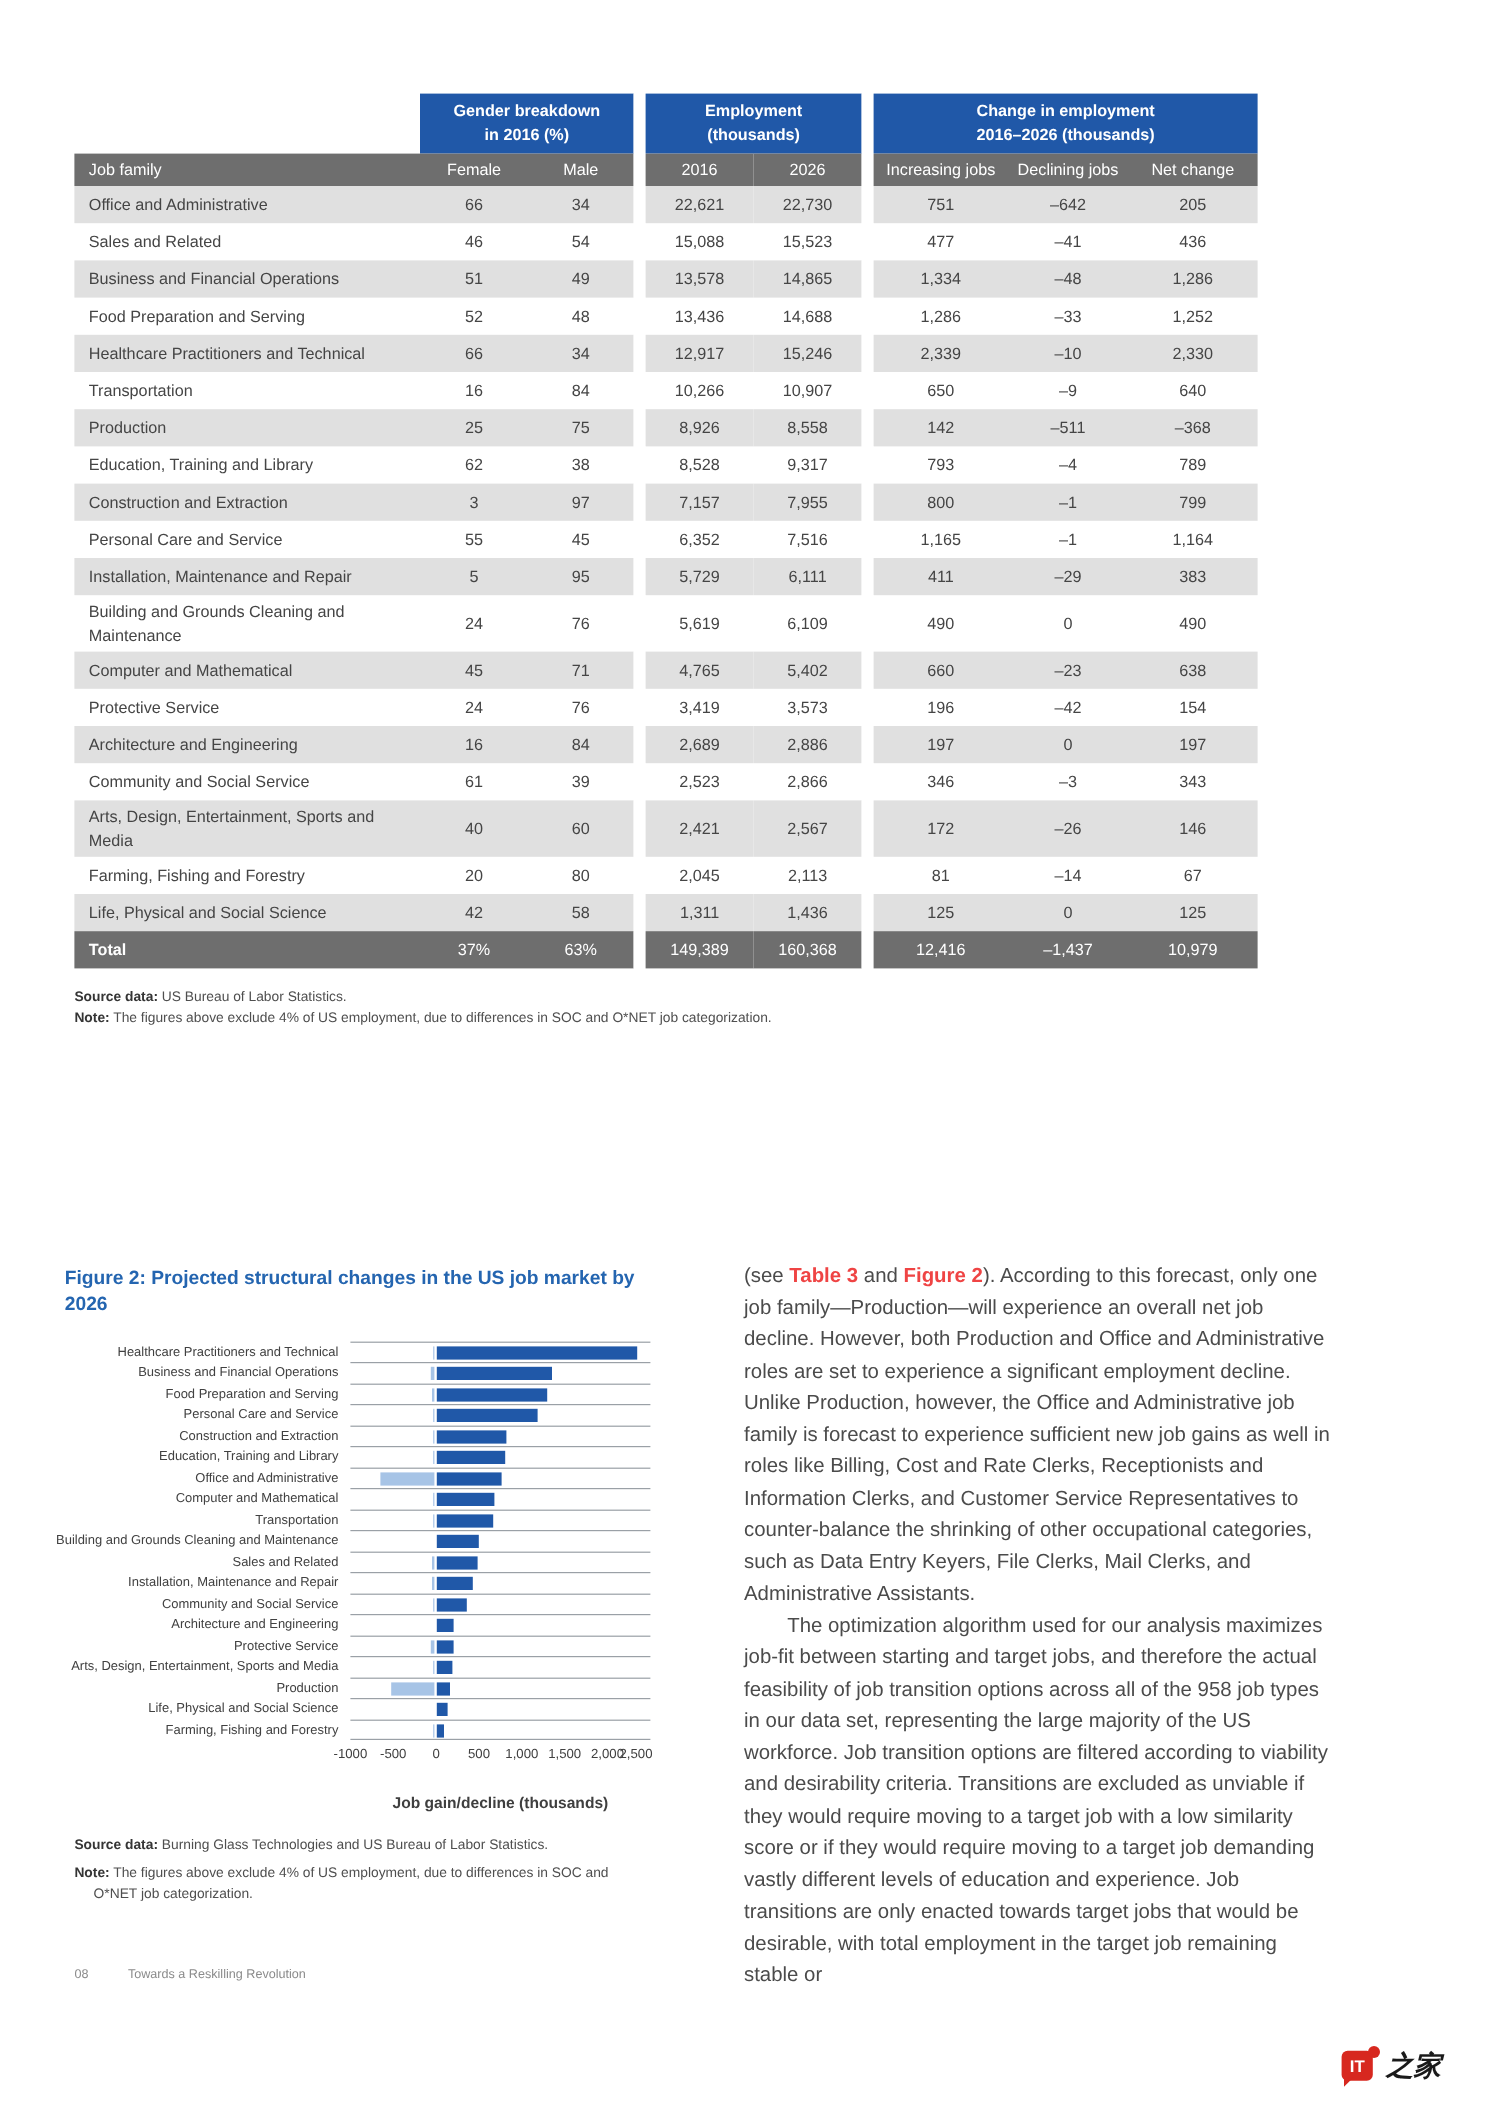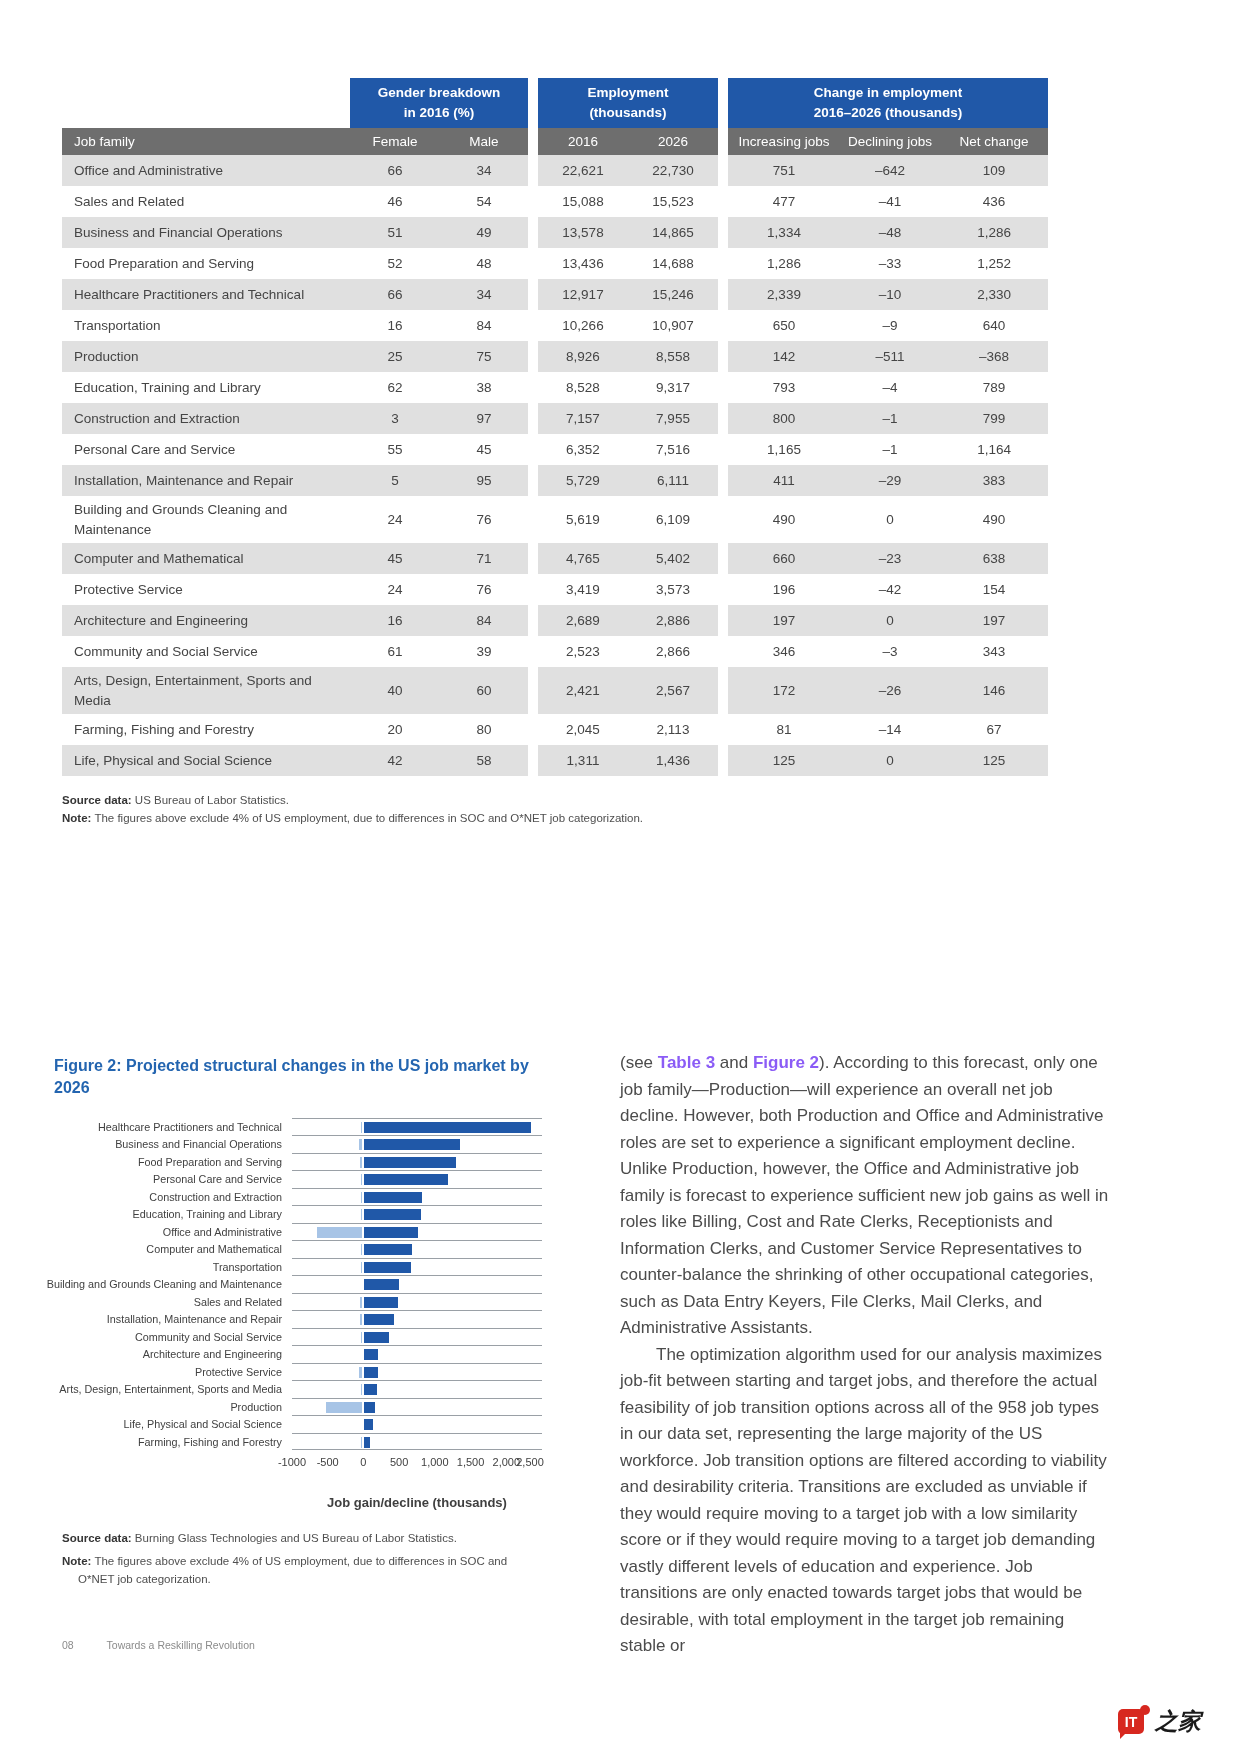--- a/index.html
+++ b/index.html
@@ -60,21 +60,21 @@
                 font-weight:700; color:#3f3f3f; margin-top:24px; }
   .fig-notes { margin-left:22px; margin-top:20px; width:480px; font-size:11.5px;
                color:#4f4f4f; line-height:1.55; }
   .fig-notes p { margin-bottom:5px; padding-left:16px; text-indent:-16px; }
   .fig-notes b { color:#353535; }
 
   
   .body-col { position:absolute; left:620px; top:1050px; width:492px;
               font-size:17px; line-height:26.5px; color:#4b4b4b; }
   .body-col p.indent { text-indent:36px; }
-  .body-col b { color:#8b5cf6; }
+  .body-col b { color:#ef4444; }
 
   
   .page-footer { position:absolute; left:62px; top:1639px; font-size:10.5px;
                  color:#8b8b8b; }
   .page-footer .doc-title { margin-left:30px; }
   .logo { position:absolute; left:1118px; top:1706px; display:flex; align-items:center; }
   .logo-bubble { position:relative; width:26px; height:25px; background:#d7281f;
                  border-radius:5px; color:#fff; font-weight:800; font-size:14px;
                  display:flex; align-items:center; justify-content:center; }
   .logo-bubble:after { content:""; position:absolute; left:2px; bottom:-5px;
@@ -139,21 +139,21 @@
           <tr class="data-row shade">
             <td class="cell-left">Office and Administrative</td>
             <td class="cell-num">66</td>
             <td class="cell-num">34</td>
             <td class="spacer"></td>
             <td class="cell-num">22,621</td>
             <td class="cell-num">22,730</td>
             <td class="spacer"></td>
             <td class="cell-num">751</td>
             <td class="cell-num">–642</td>
-            <td class="cell-num">109</td>
+            <td class="cell-num">205</td>
           </tr>
           <tr class="data-row">
             <td class="cell-left">Sales and Related</td>
             <td class="cell-num">46</td>
             <td class="cell-num">54</td>
             <td class="spacer"></td>
             <td class="cell-num">15,088</td>
             <td class="cell-num">15,523</td>
             <td class="spacer"></td>
             <td class="cell-num">477</td>
@@ -356,20 +356,32 @@
             <td class="cell-left">Life, Physical and Social Science</td>
             <td class="cell-num">42</td>
             <td class="cell-num">58</td>
             <td class="spacer"></td>
             <td class="cell-num">1,311</td>
             <td class="cell-num">1,436</td>
             <td class="spacer"></td>
             <td class="cell-num">125</td>
             <td class="cell-num">0</td>
             <td class="cell-num">125</td>
+          </tr>
+          <tr class="total-row">
+            <td class="cell-left">Total</td>
+            <td class="cell-num">37%</td>
+            <td class="cell-num">63%</td>
+            <td class="spacer"></td>
+            <td class="cell-num">149,389</td>
+            <td class="cell-num">160,368</td>
+            <td class="spacer"></td>
+            <td class="cell-num">12,416</td>
+            <td class="cell-num">–1,437</td>
+            <td class="cell-num">10,979</td>
           </tr>
         </tbody>
     </table>
     <div class="notes">
       <p><b>Source data:</b><span> US Bureau of Labor Statistics.</span></p>
       <p><b>Note:</b><span> The figures above exclude 4% of US employment, due to differences in SOC and O*NET job categorization.</span></p>
     </div>
   </section>
 
   <section class="figure-section">

